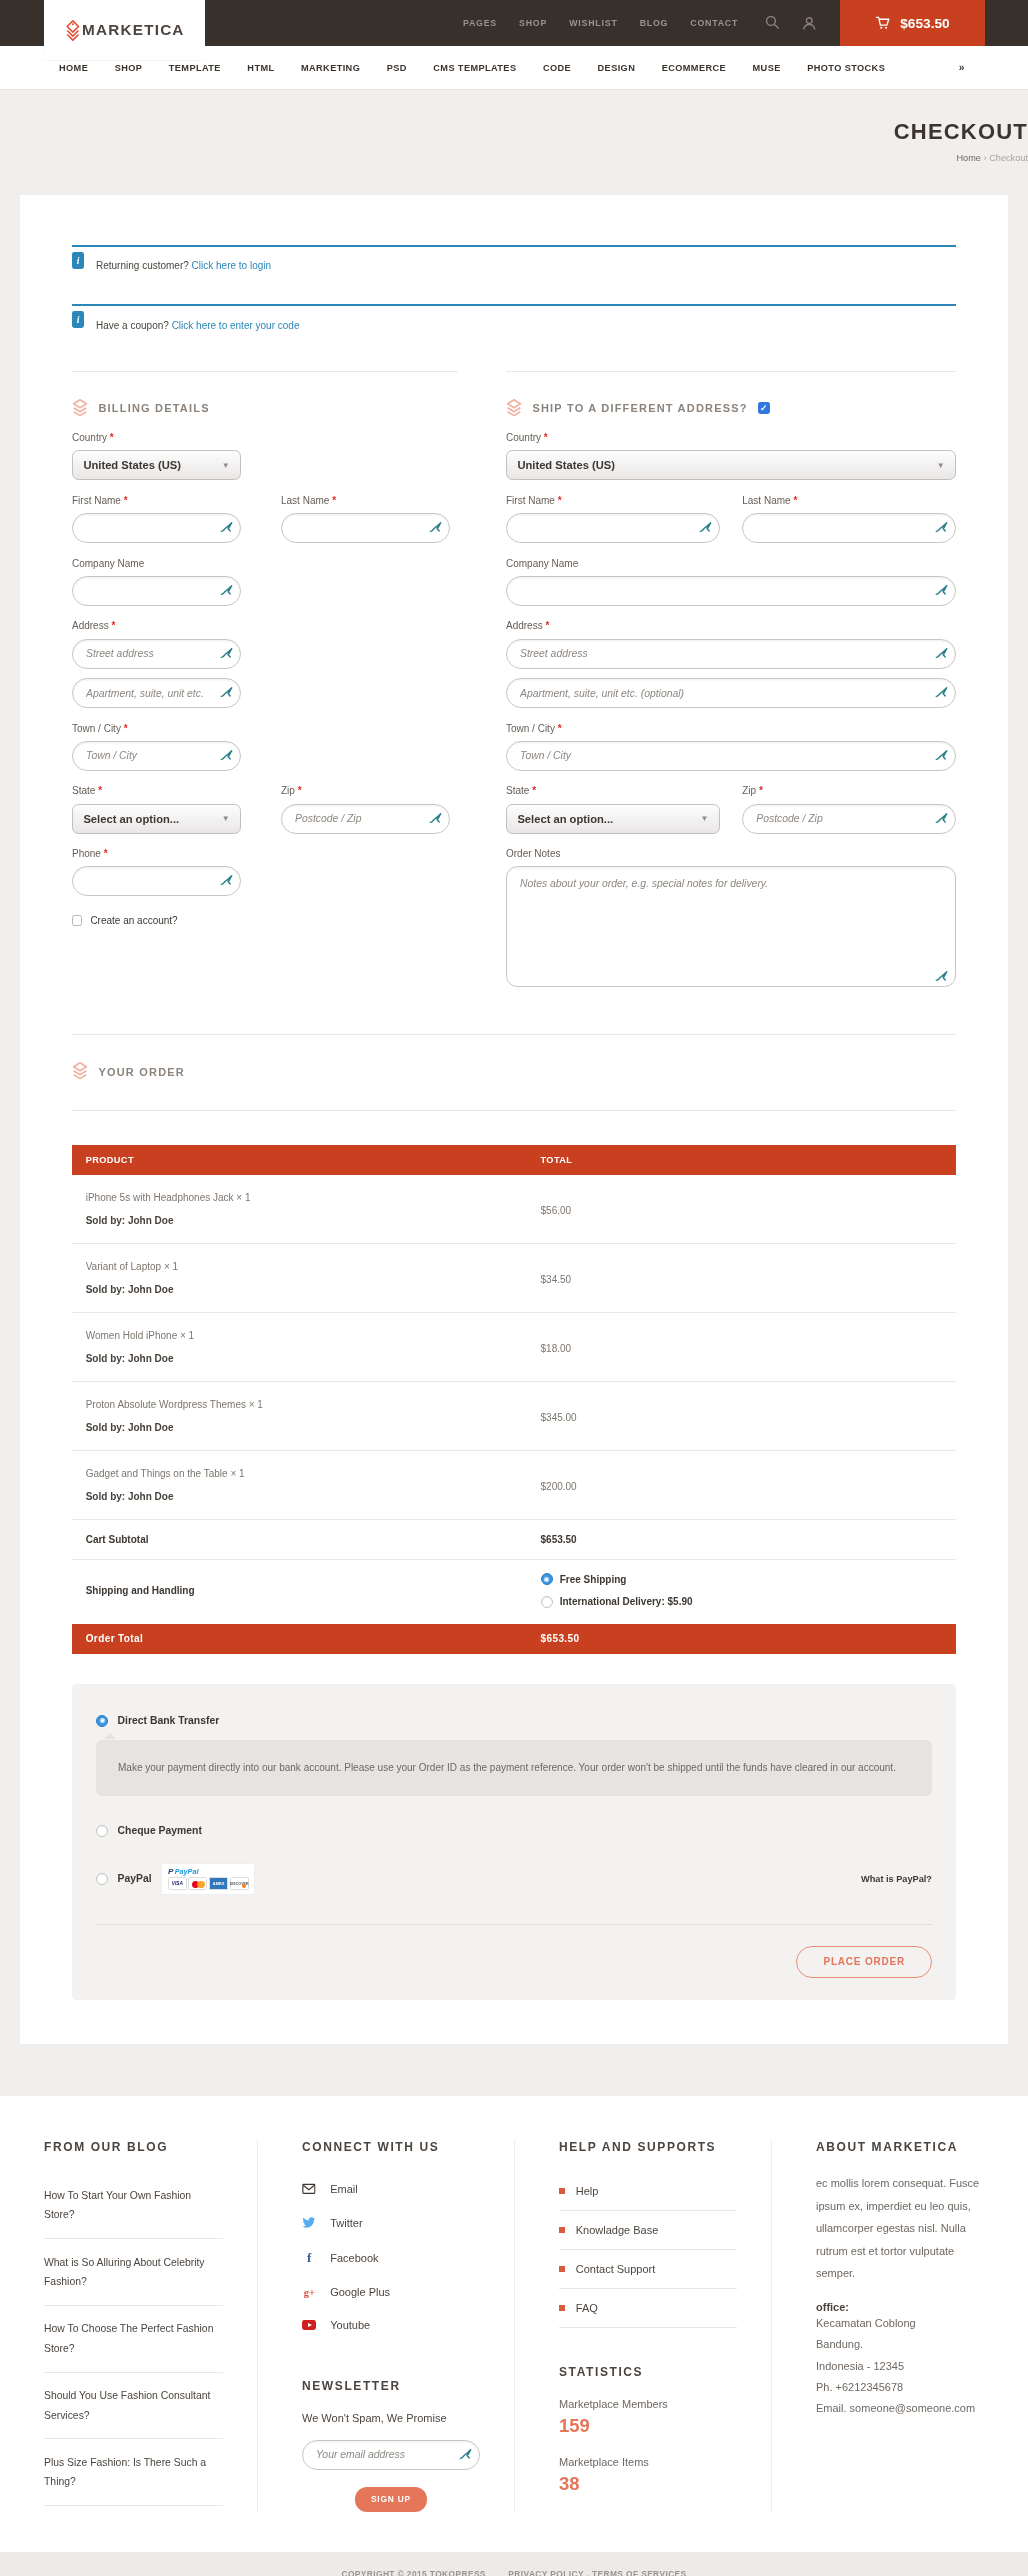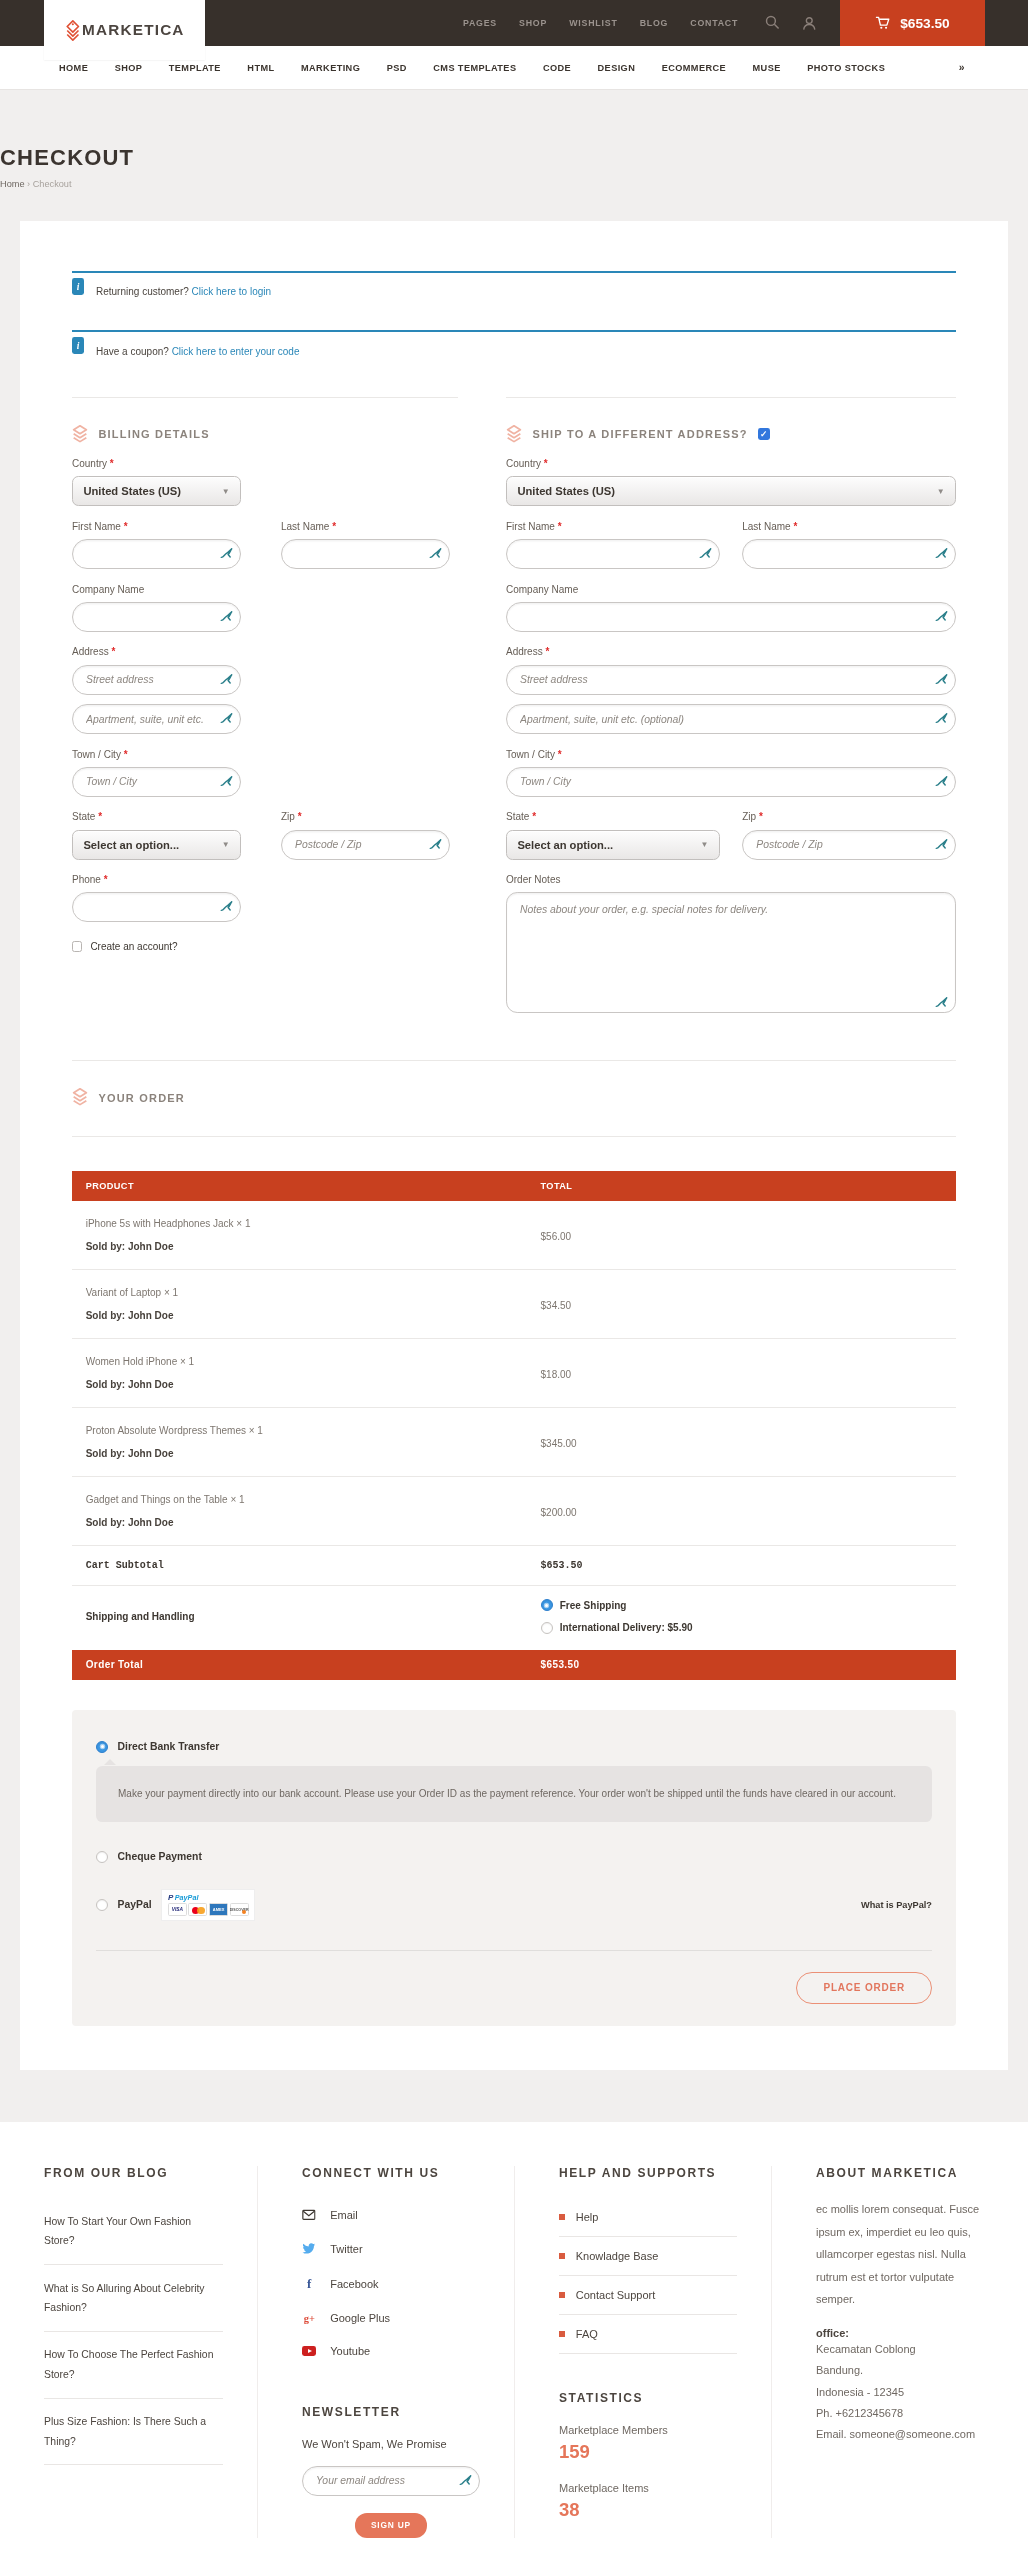--- a/index.html
+++ b/index.html
@@ -20,21 +20,21 @@
              justify-content:center; gap:9.6px; color:#fff; font-size:13.7px; font-weight:bold;
              margin-left:24px; margin-right:43px; cursor:pointer; }
 
   
   .mainnav { height:44px; background:#fff; border-bottom:0.8px solid #e7e4e2; display:flex;
              align-items:center; padding-left:59px; gap:26.5px; }
   .mainnav a { font-size:9.2px; font-weight:bold; letter-spacing:0.4px; color:#3b342e; text-decoration:none; white-space:nowrap; }
   .mainnav .more { margin-left:auto; margin-right:63px; color:#3b342e; font-size:10.4px; }
 
   
-  .hero { padding:55px 0 32px; text-align:left; }
+  .hero { padding:29px 0 32px; text-align:right; }
   .hero h1 { font-size:22px; font-weight:bold; letter-spacing:1.2px; color:#3b342f; }
   .crumbs { margin-top:8px; font-size:9.2px; color:#a8a29d; }
   .crumbs .home { color:#6f6862; }
 
   
   .card { background:#fff; margin:0 20px 52px; padding:50px 52px 44px; }
 
   
   .notice { border-top:2.4px solid #2a87b8; padding:10.4px 0 0 24px; position:relative; margin-bottom:32px; }
   .notice .ibadge { position:absolute; left:0; top:4.8px; width:12px; height:17px; background:#2a87b8;
@@ -83,21 +83,21 @@
   .order-sec .sec-head { padding-bottom:29px; border-bottom:0.8px solid #eae8e6; }
   .ordertable { margin-top:34px; }
   .thead, .totalbar { display:flex; background:#c8401f; color:#fff; height:30px; align-items:center;
       font-weight:bold; font-size:9.2px; letter-spacing:0.4px; }
   .colp { width:53%; padding-left:13.7px; }
   .colt { width:47%; }
   .orow { display:flex; align-items:center; border-bottom:0.8px solid #eae8e6; padding:17px 0; }
   .orow .pname { font-size:10px; color:#7d766f; }
   .orow .psold { font-size:10px; font-weight:bold; color:#47413b; margin-top:12px; }
   .orow .pprice { font-size:10px; color:#7d766f; }
-  .subrow { display:flex; align-items:center; border-bottom:0.8px solid #eae8e6; padding:13.7px 0;font-family:Liberation Mono, monospace; }
+  .subrow { display:flex; align-items:center; border-bottom:0.8px solid #eae8e6; padding:13.7px 0; }
   .subrow .lbl, .subrow .val { font-size:10px; font-weight:bold; color:#3d3731; }
   .shiprow { display:flex; padding:13.7px 0 16px; }
   .shipopts { display:flex; flex-direction:column; gap:10.4px; }
   .radioline { display:flex; align-items:center; gap:7.2px; font-size:10px; font-weight:bold; color:#3d3731; cursor:pointer; }
   .radio { width:12px; height:12px; border-radius:50%; background:#fff; border:0.8px solid #c6c3c0;
            box-shadow:inset 0 0.8px 1.6px rgba(0,0,0,.08); position:relative; }
   .radio.on { background:#3b97e3; border-color:#2f80cd; }
   .radio.on::after { content:""; position:absolute; left:3.6px; top:3.6px; width:3.2px; height:3.2px;
            border-radius:50%; background:#fff; box-shadow:0 0 0 1.2px rgba(255,255,255,.55); }
   .totalbar { font-size:10px; }
@@ -561,20 +561,21 @@
   </div>
 </main>
 
 <footer class="footer">
 
   <div class="fcol">
     <div class="ftitle">FROM OUR BLOG</div>
     <a href="#" class="bloglink">How To Start Your Own Fashion Store?</a>
     <a href="#" class="bloglink">What is So Alluring About Celebrity Fashion?</a>
     <a href="#" class="bloglink">How To Choose The Perfect Fashion Store?</a>
+    <a href="#" class="bloglink">Should You Use Fashion Consultant Services?</a>
     <a href="#" class="bloglink">Plus Size Fashion: Is There Such a Thing?</a>
   </div>
 
   <div class="fcol">
     <div class="ftitle">CONNECT WITH US</div>
     <a href="#" class="social">
       <span class="sic">
           <svg width="13.7" height="13.7" style="color:#3d3731" viewBox="0 0 17 17">
             <use href="#i-mail"></use>
           </svg>

